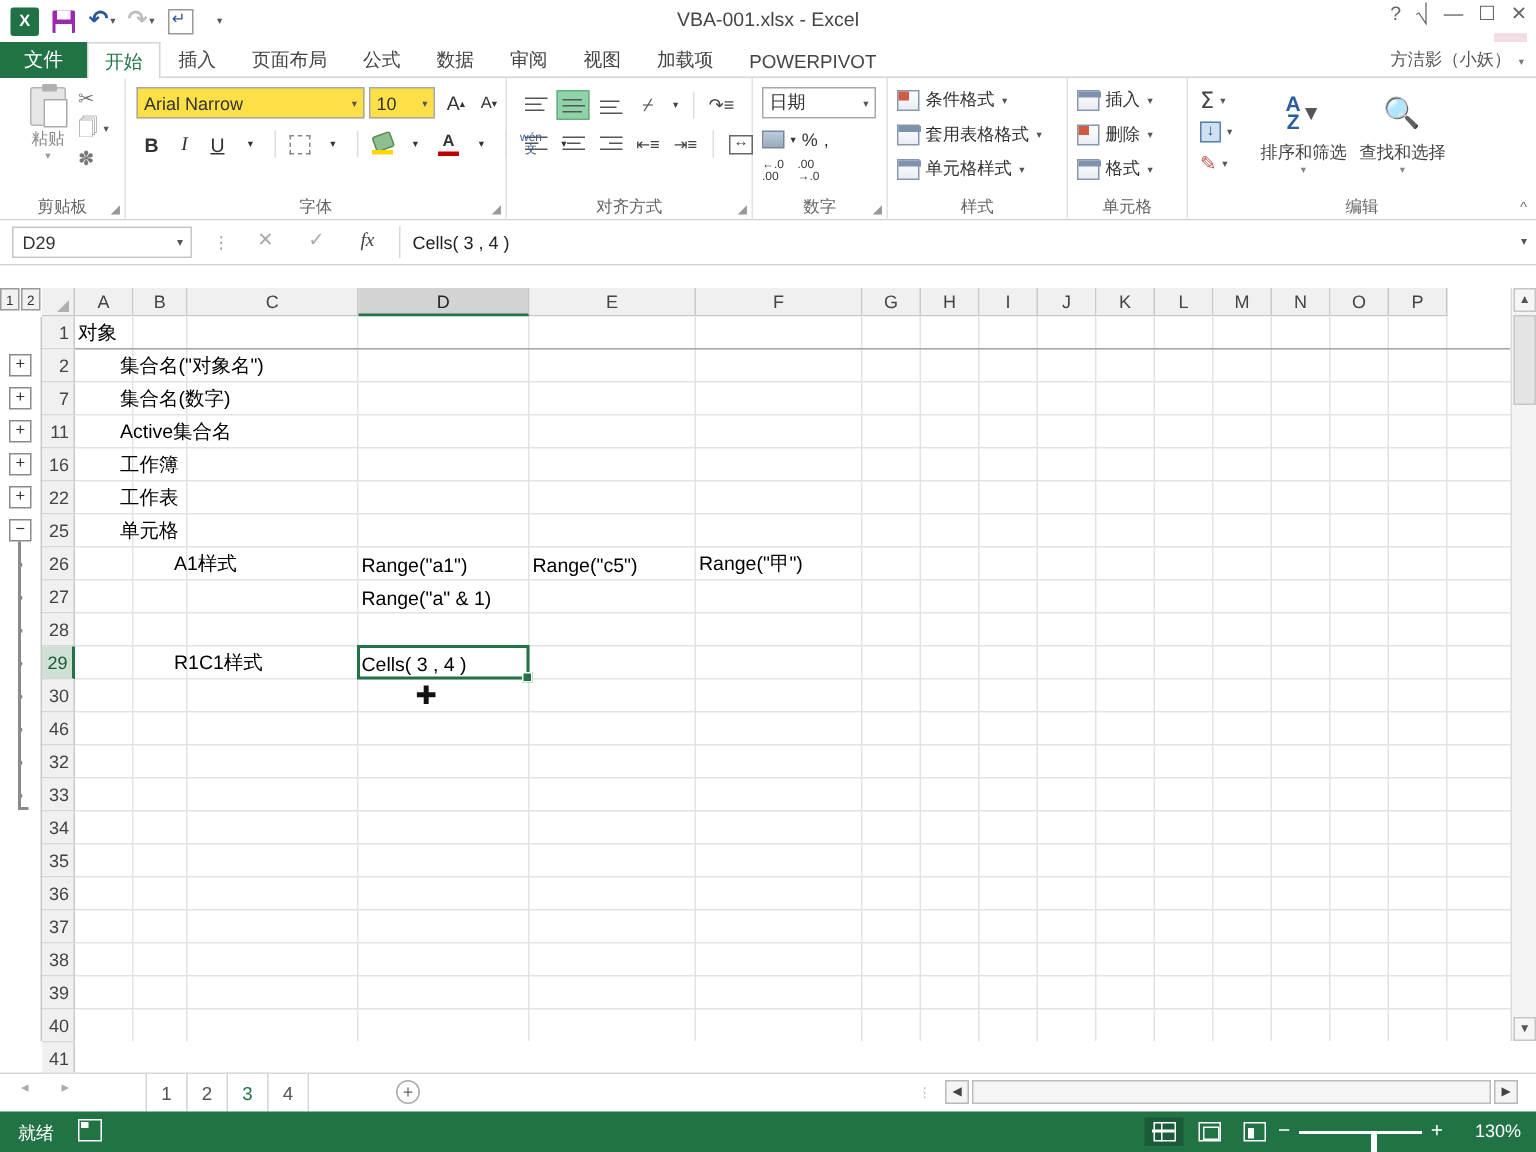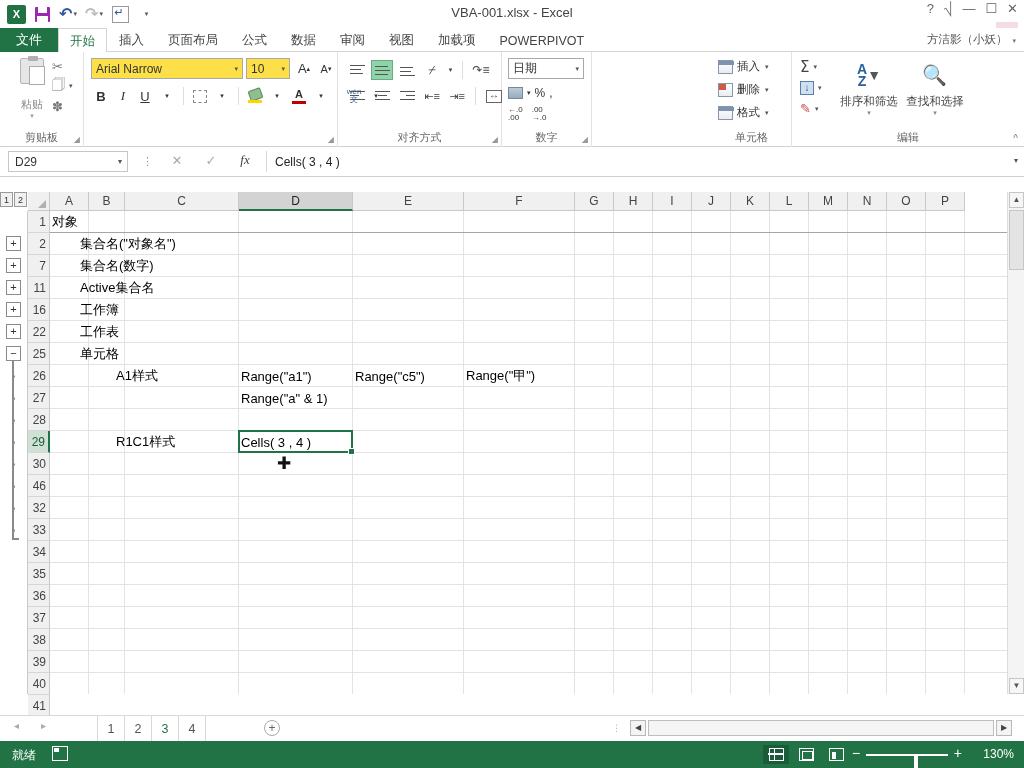--- a/index.html
+++ b/index.html
@@ -88,21 +88,21 @@
 
   
   #g-clip { left:0; width:84px; }
   .paste-btn { position:absolute; left:10px; top:6px; width:44px; text-align:center; color:#777; }
   .paste-ic {
     width:24px;height:26px;margin:0 auto;position:relative;
     background:#e6e6e6;border:1px solid #b5b5b5;border-radius:2px;
   }
   .paste-ic:before{content:"";position:absolute;left:7px;top:-3px;width:10px;height:5px;background:#b0b0b0;border-radius:1px;}
   .paste-ic:after{content:"";position:absolute;left:8px;top:7px;width:14px;height:17px;background:#fff;border:1px solid #aaa;}
-  .paste-lbl{font-size:11px;margin-top:13px;color:#888;}
+  .paste-lbl{font-size:11px;margin-top:1px;color:#888;}
   .paste-car{font-size:7px;color:#999;}
   .clip-side { position:absolute; left:52px; top:4px; width:30px; }
   .clip-side div { height:20px; display:flex; align-items:center; gap:3px; color:#777; font-size:13px; }
 
   
   #g-font { left:84px; width:254px; }
   .fname {
     position:absolute; left:7px; top:6px; width:152px; height:21px;
     border:1px solid #a8a8a8; background:#fde047; font-size:12px; color:#333;
     display:flex; align-items:center; padding-left:4px;
@@ -413,20 +413,21 @@
         <div class="fbtn">
             <span class="fcol-ic">A</span>
           </div>
         <div class="fbtn" style="font-size:7px">▾</div>
         <div class="sep-v"></div>
         <div class="fbtn" style="font-size:8px;line-height:8px;text-align:center;color:#3a5a9a">
           <span style="display:block">wén<br>文</span>
         </div>
         <div class="fbtn" style="font-size:7px">▾</div>
       </div>
+      <div class="grp-lbl">字体</div>
       <div class="dlg-launch">◢</div>
     </div>
 
     <div class="grp" id="g-align">
       <div class="arow r1">
         <div class="abtn">
           <span class="lines">
               <i style="top:0;width:15px"></i>
               <i style="top:4px;width:11px"></i>
               <i style="top:8px;width:13px"></i>
@@ -511,20 +512,38 @@
             <span>←.0<br>.00</span>
           </div>
         <div class="nbtn" style="font-size:8px;line-height:8px;margin-left:5px">
             <span>.00<br>→.0</span>
           </div>
       </div>
       <div class="grp-lbl">数字</div>
       <div class="dlg-launch">◢</div>
     </div>
 
+    <div class="grp" id="g-style">
+      <div class="srow a">
+        <span class="sq-ic red"></span>
+        <span>条件格式</span>
+        <span class="tiny-caret">▾</span>
+      </div>
+      <div class="srow b">
+        <span class="sq-ic blue"></span>
+        <span>套用表格格式</span>
+        <span class="tiny-caret">▾</span>
+      </div>
+      <div class="srow c">
+        <span class="sq-ic blue"></span>
+        <span>单元格样式</span>
+        <span class="tiny-caret">▾</span>
+      </div>
+      <div class="grp-lbl">样式</div>
+    </div>
 
     <div class="grp" id="g-cell">
       <div class="crow a">
         <span class="sq-ic blue"></span>
         <span>插入</span>
         <span class="tiny-caret">▾</span>
       </div>
       <div class="crow b">
         <span class="sq-ic red"></span>
         <span>删除</span>

